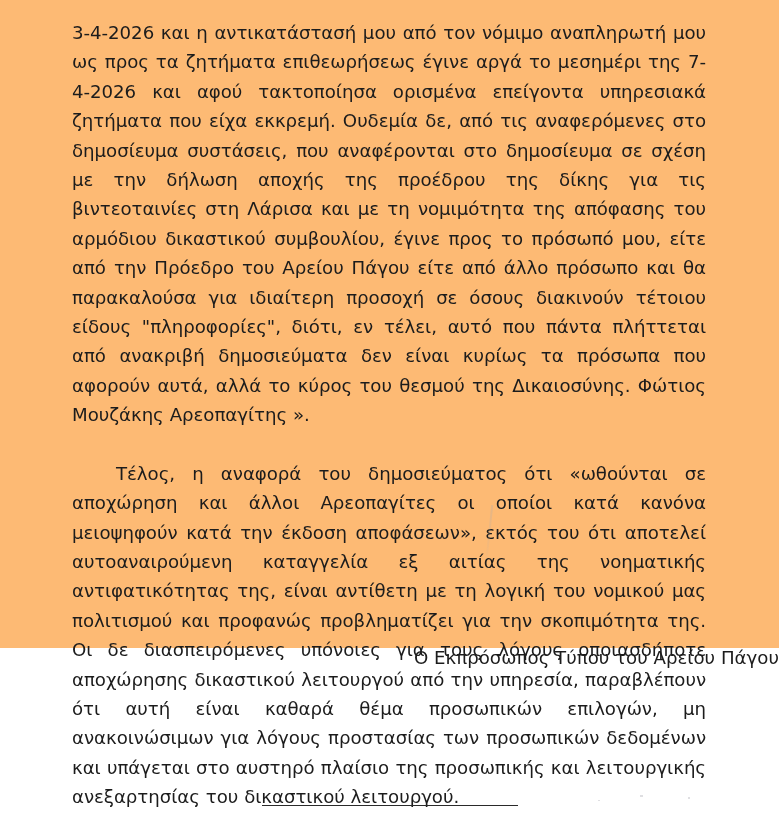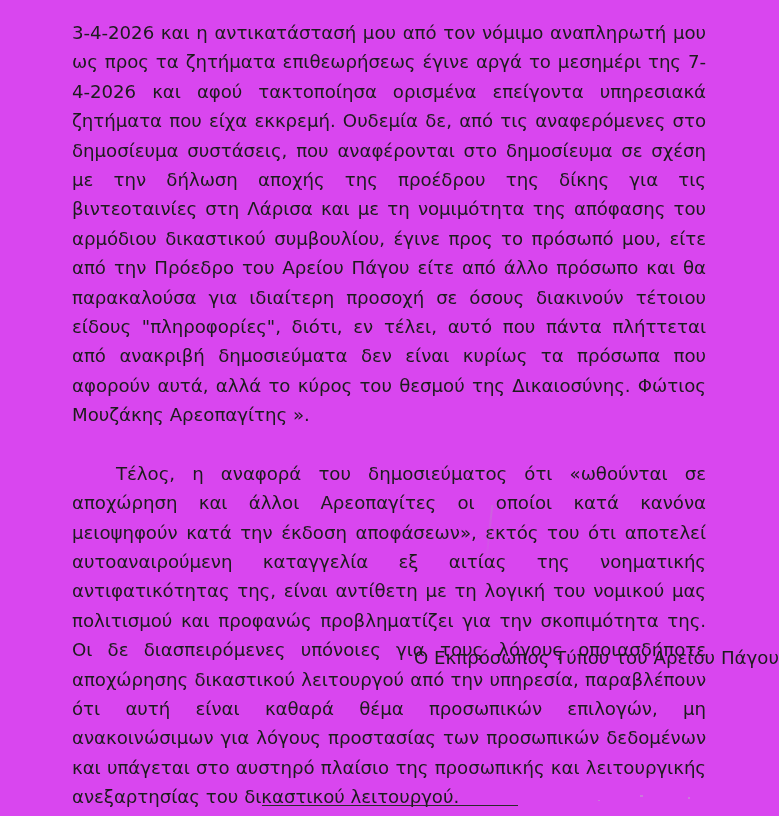--- a/index.html
+++ b/index.html
@@ -15,22 +15,22 @@
     color: #1b1b1b;
     overflow: hidden;
     position: relative;
   }
 
   .page {
     position: absolute;
     top: 0;
     left: 0;
     width: 779px;
-    height: 816px;
-    background: #d946ef;
+    height: 648px;
+    background: #fdba74;
   }
 
   .doc-body {
     position: absolute;
     left: 72px;
     top: 18px;
     width: 634px;
   }
 
   .para {

